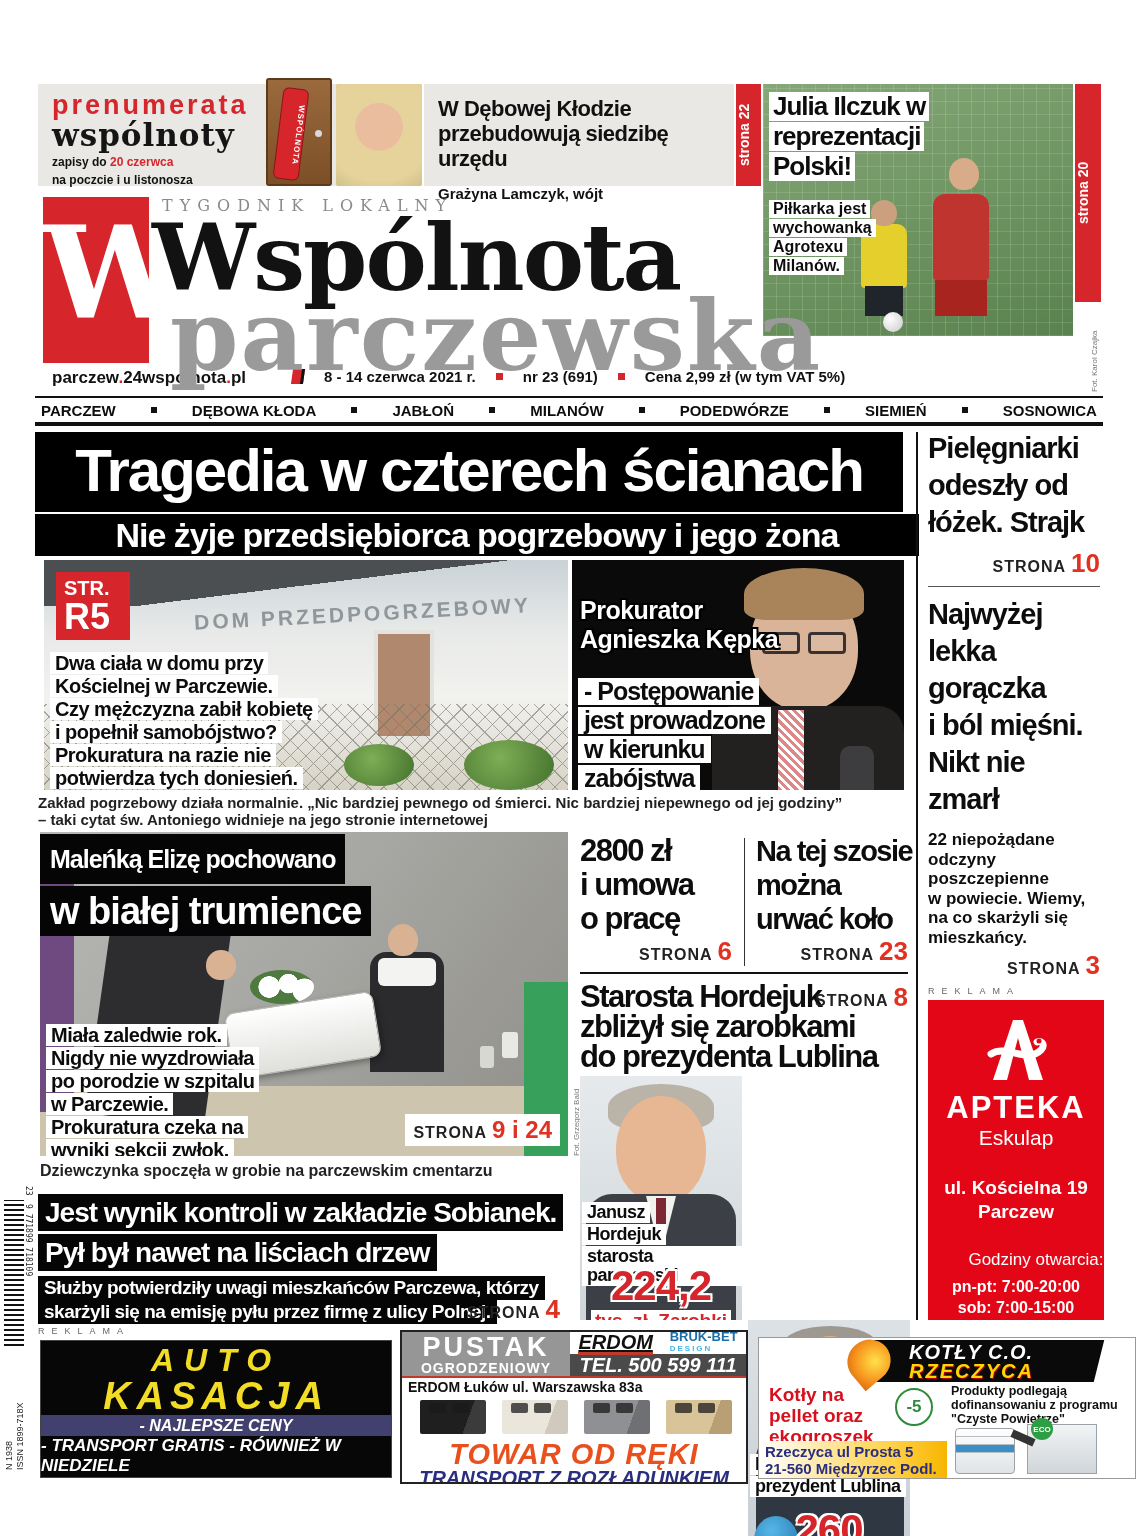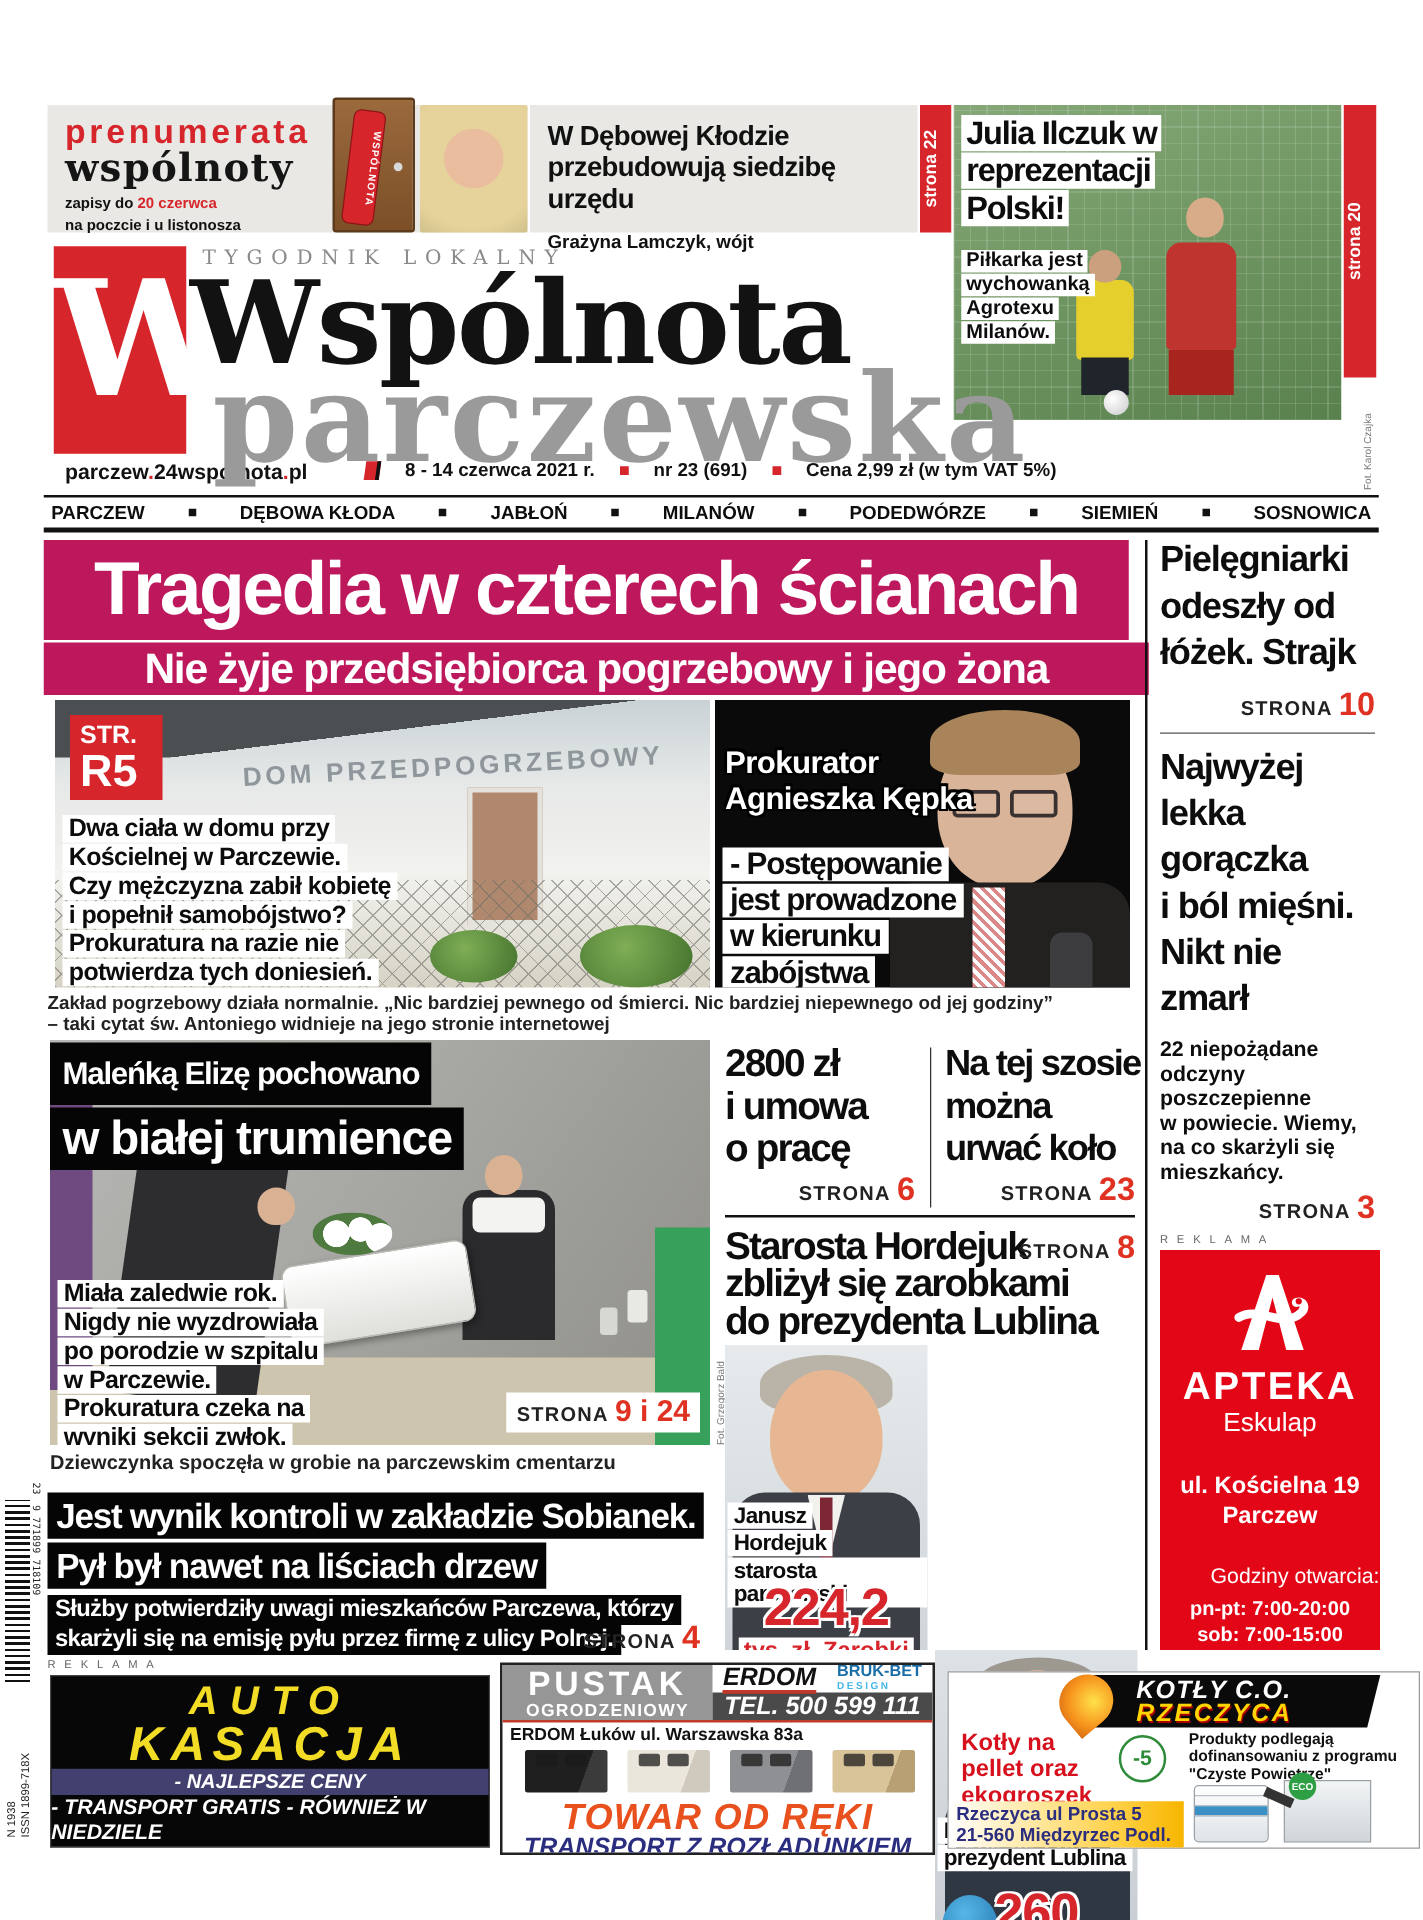--- a/index.html
+++ b/index.html
@@ -41,21 +41,21 @@
   .site { font-size:17px; font-weight:bold; color:#111; }
   .dateline { font-size:15px; font-weight:bold; color:#111; display:flex; align-items:center; gap:20px; }
   .sqsep { width:7px; height:7px; background:#d6252b; display:inline-block; }
 
   
   .nav { border-top:2px solid #111; border-bottom:4px solid #111; display:flex; align-items:center;
          justify-content:space-between; font-size:15px; font-weight:bold; color:#0d0d0d; letter-spacing:0; }
   .nav .sq { width:6px; height:6px; background:#111; }
 
   
-  .band { background:#be185d; color:#fff; font-weight:bold; text-align:center; }
+  .band { background:#000000; color:#fff; font-weight:bold; text-align:center; }
   .photo-funeral { background:linear-gradient(#c9d2d6 0%, #e7e9e8 30%, #f2f2ef 60%, #d6d2c4 100%); overflow:hidden; }
   .roofline { position:absolute; left:0; top:0; width:100%; height:46px;
      background:linear-gradient(173deg, #4c4f52 0 52%, transparent 52%); }
   .sign { position:absolute; color:#8f979c; font-weight:bold; font-size:21px; letter-spacing:3px; transform:rotate(-3deg); }
   .fence2 { position:absolute; left:0; bottom:0; width:100%; height:86px; opacity:.55;
      background:repeating-linear-gradient(45deg, #6d6d68 0 1px, transparent 1px 11px),
                 repeating-linear-gradient(-45deg, #6d6d68 0 1px, transparent 1px 11px); }
   .bush { position:absolute; background:radial-gradient(circle at 40% 35%, #7fae56, #41702c); border-radius:50%; }
   .strbox { background:#d6252b; color:#fff; text-align:center; font-weight:bold; }
   .ovl span { display:table; background:#fff; color:#0c0c0c; font-weight:bold;
@@ -106,21 +106,21 @@
           font-style:italic; overflow:hidden; }
   .auto .l1 { color:#f2dc26; font-weight:bold; font-size:32px; letter-spacing:10px; line-height:34px; margin-top:2px;}
   .auto .l2 { color:#f2dc26; font-weight:bold; font-size:38px; letter-spacing:6px; line-height:38px; }
   .auto .band { background:#42406e; color:#fff; width:100%; text-align:center; font-weight:bold; font-size:16px; line-height:21px; }
   .auto .l3 { color:#fff; font-weight:bold; font-size:17px; line-height:20px; }
   .auto .ph { color:#f2dc26; font-weight:bold; font-size:31px; letter-spacing:4px; line-height:32px; }
   .pustak { background:#fff; border:2px solid #222; overflow:hidden; }
   .pu-gray { background:#969696; color:#fff; text-align:center; }
   .pu-h1 { font-size:27px; font-weight:bold; letter-spacing:3px; line-height:26px; }
   .pu-h2 { font-size:14px; font-weight:bold; letter-spacing:1px; }
-  .erdom { font-size:20px; font-weight:bold; font-style:italic; color:#111; border-bottom:3px solid #c0392b; line-height:20px;}
+  .erdom { font-size:20px; font-weight:bold; font-style:italic; color:#111; border-bottom:3px solid #c0392b; line-height:20px;text-decoration:underline;}
   .brukbet { font-size:13px; font-weight:bold; color:#1b6fa8; line-height:12px; }
   .brukbet small { font-size:8px; color:#44b6e8; letter-spacing:2px; display:block; }
   .pu-tel { background:#4a4a4a; color:#fff; font-weight:bold; font-style:italic; font-size:20px; text-align:center; line-height:22px;}
   .pu-addr { font-size:14px; font-weight:bold; color:#111; }
   .block { position:absolute; border-radius:2px; }
   .hole { position:absolute; background:#1b1b1b; opacity:.75; width:26%; height:30%; top:8%; border-radius:2px;}
   .pu-l1 { color:#e8501e; font-weight:bold; font-style:italic; font-size:29px; line-height:28px; text-align:center; letter-spacing:1px;}
   .pu-l2 { color:#2b2e7f; font-weight:bold; font-style:italic; font-size:20px; line-height:20px; text-align:center; }
   .kotly { background:#fff; border:1px solid #9a9a9a; overflow:hidden; }
   .ko-banner { position:absolute; background:#0a0a0a; transform:skewX(-14deg); }

